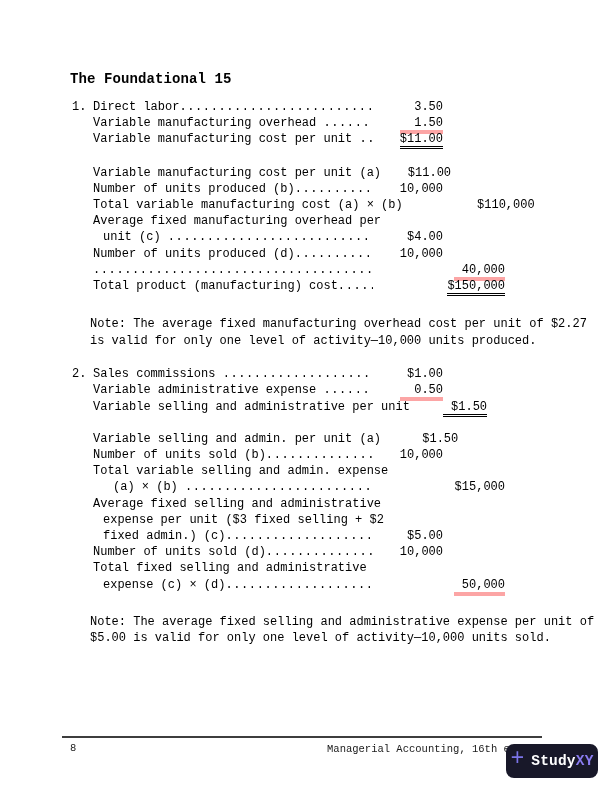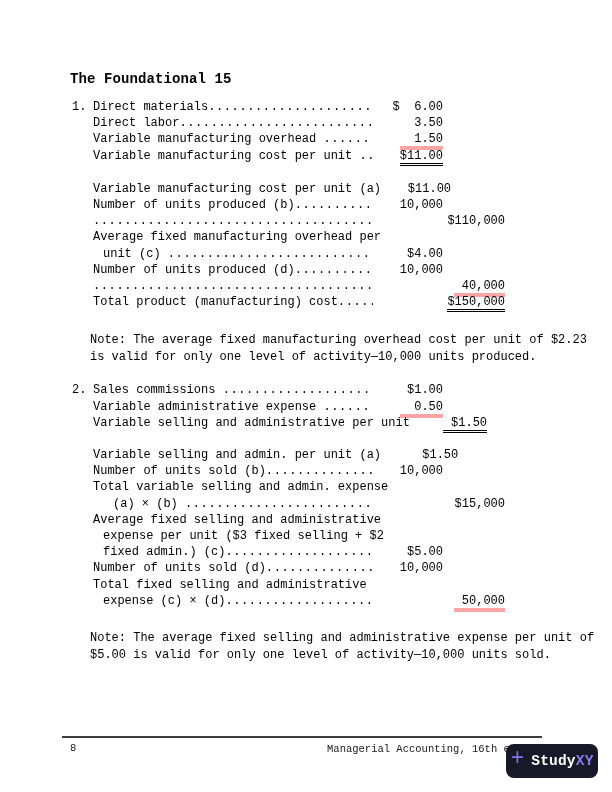--- a/index.html
+++ b/index.html
@@ -67,26 +67,20 @@
 
 <div class="page">
 
   <h1 class="title">The Foundational 15</h1>
 
   <div class="item item1">
     <span class="inum">1.</span>
 
     <div class="rows-a">
       <div class="frow">
-        <span class="desc">Direct materials</span>
-        <span class="lead"></span>
-        <span class="c1"><span>$  6.00</span></span>
-        <span class="c2"></span>
-      </div>
-      <div class="frow">
         <span class="desc">Direct labor</span>
         <span class="lead"></span>
         <span class="c1"><span>3.50</span></span>
         <span class="c2"></span>
       </div>
       <div class="frow">
         <span class="desc">Variable manufacturing overhead </span>
         <span class="lead"></span>
         <span class="c1"><span class="u pl14">1.50</span></span>
         <span class="c2"></span>
@@ -106,20 +100,21 @@
         <span class="c1"><span>$11.00</span></span>
         <span class="c2"></span>
       </div>
       <div class="frow">
         <span class="desc">Number of units produced (b)</span>
         <span class="lead"></span>
         <span class="c1"><span>10,000</span></span>
         <span class="c2"></span>
       </div>
       <div class="frow">
+        <span class="desc">Total variable manufacturing cost (a) × (b)</span>
         <span class="lead"></span>
         <span class="c1"></span>
         <span class="c2"><span>$110,000</span></span>
       </div>
       <div class="frow">
         <span class="desc">Average fixed manufacturing overhead per</span>
       </div>
       <div class="frow">
         <span class="desc ind10">unit (c) </span>
         <span class="lead"></span>
@@ -139,21 +134,21 @@
       </div>
       <div class="frow">
         <span class="desc">Total product (manufacturing) cost</span>
         <span class="lead"></span>
         <span class="c1"></span>
         <span class="c2"><span class="uu">$150,000</span></span>
       </div>
     </div>
 
     <div class="note">
-      <span>Note: The average fixed manufacturing overhead cost per unit of $2.23</span><br>
+      <span>Note: The average fixed manufacturing overhead cost per unit of $2.27</span><br>
       <span>is valid for only one level of activity—10,000 units produced.</span>
     </div>
   </div>
 
   <div class="item item2">
     <span class="inum">2.</span>
 
     <div class="rows-a">
       <div class="frow">
         <span class="desc">Sales commissions </span>

